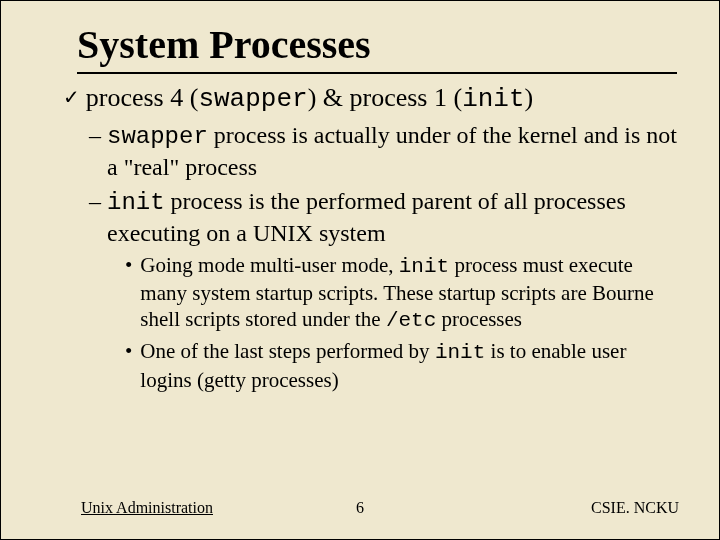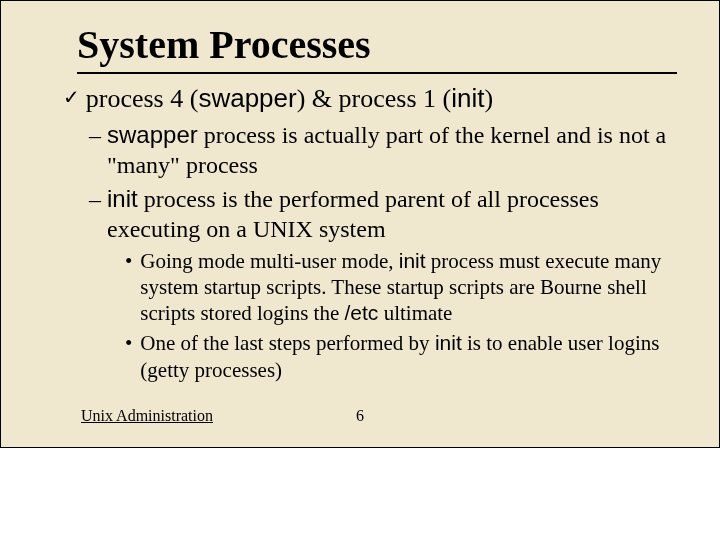--- a/index.html
+++ b/index.html
@@ -5,21 +5,21 @@
   * { margin: 0; padding: 0; box-sizing: border-box; }
   html, body {
     width: 720px; height: 540px;
     background: #fff;
     font-family: "Times New Roman", Times, serif;
     color: #000;
     overflow: hidden;
   }
   .slide {
     position: relative;
-    width: 720px; height: 448px;
+    width: 720px; height: 540px;
     background: #efe8cf;
     border: 1px solid #000;
   }
   .content {
     padding: 14px 40px 0 80px;
   }
   .title {
     font-size: 40px;
     font-weight: bold;
     margin: 6px 0 4px -4px;
@@ -58,21 +58,21 @@
     font-size: 21px;
     line-height: 1.25;
     margin: 4px 0 4px 44px;
     display: flex;
     align-items: flex-start;
   }
   .lvl3 .marker {
     margin-right: 8px;
     line-height: 1.3;
   }
-  .mono { font-family: Liberation Sans, sans-serif; }
+  .mono { font-family: Liberation Mono, monospace; }
   .footer {
     position: absolute;
     bottom: 22px;
     left: 0; right: 0;
     padding: 0 40px 0 80px;
     display: flex;
     justify-content: space-between;
     font-size: 16px;
   }
   .footer .left { text-decoration: underline; }
@@ -93,44 +93,45 @@
     <div class="lvl1">
       <span class="marker">✓</span>
       <span>
         <span>process 4 (</span><span class="mono">swapper</span><span>) &amp; process 1 (</span><span class="mono">init</span><span>)</span>
       </span>
     </div>
 
     <div class="lvl2">
       <span class="marker">–</span>
       <span>
-        <span class="mono">swapper</span><span> process is actually part of the kernel and is not a "many" process</span>
+        <span class="mono">swapper</span><span> process is actually under of the kernel and is not a "real" process</span>
       </span>
     </div>
 
     <div class="lvl2">
       <span class="marker">–</span>
       <span>
         <span class="mono">init</span><span> process is the performed parent of all processes executing on a UNIX system</span>
       </span>
     </div>
 
     <div class="lvl3">
       <span class="marker">•</span>
       <span>
-        <span>Going mode multi-user mode, </span><span class="mono">init</span><span> process must execute many system startup scripts.  These startup scripts are Bourne shell scripts stored logins the </span><span class="mono">/etc</span><span> ultimate</span>
+        <span>Going mode multi-user mode, </span><span class="mono">init</span><span> process must execute many system startup scripts.  These startup scripts are Bourne shell scripts stored under the </span><span class="mono">/etc</span><span> processes</span>
       </span>
     </div>
 
     <div class="lvl3">
       <span class="marker">•</span>
       <span>
         <span>One of the last steps performed by </span><span class="mono">init</span><span> is to enable user logins (getty processes)</span>
       </span>
     </div>
 
   </div>
 
   <div class="footer">
     <span class="left">Unix Administration</span>
     <span class="center">6</span>
+    <span class="right">CSIE. NCKU</span>
   </div>
 </div>
 
 </body></html>

